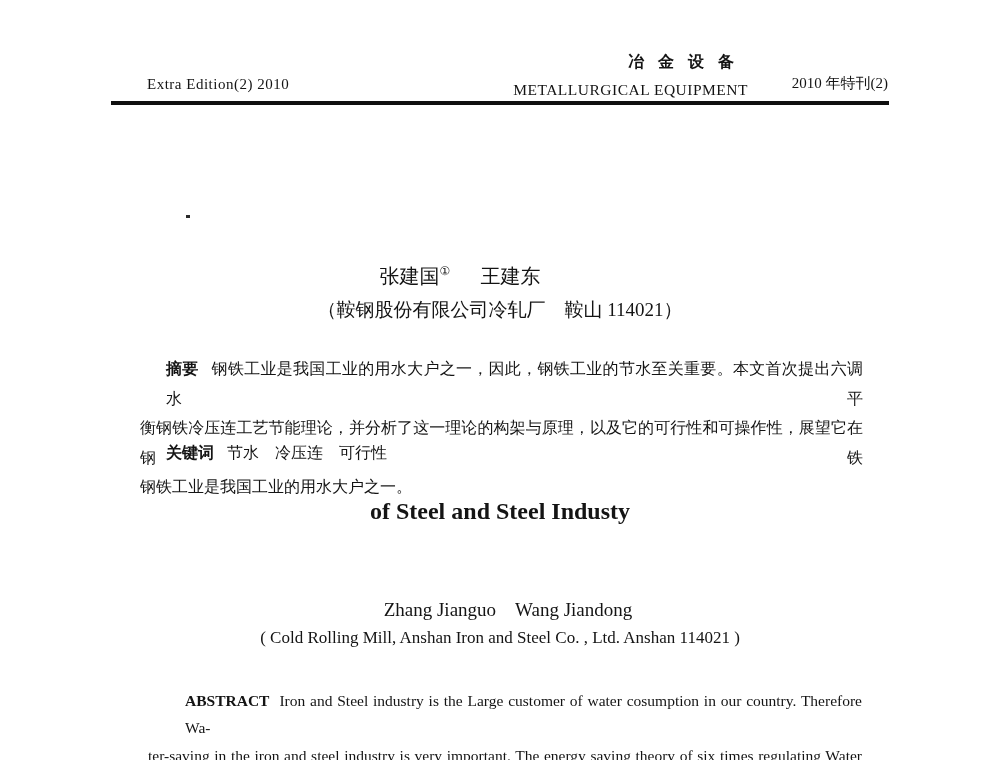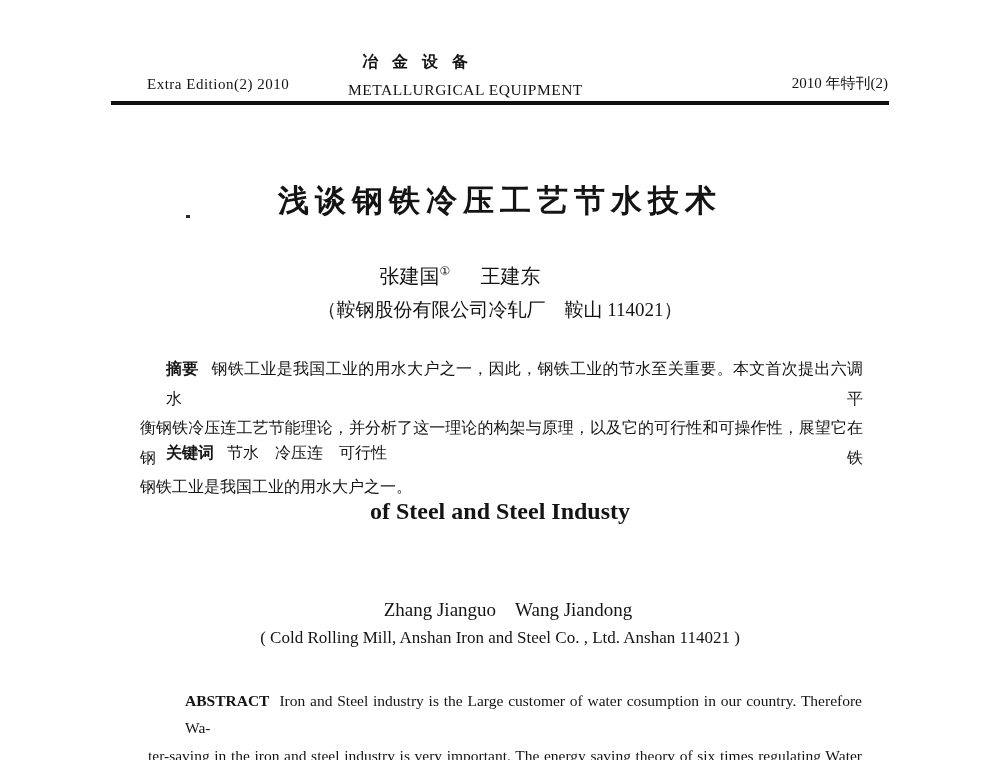--- a/index.html
+++ b/index.html
@@ -17,21 +17,21 @@
   .hdr-left {
     position: absolute;
     left: 147px; top: 76px;
     font-size: 15px;
     letter-spacing: 0.5px;
   }
   .hdr-center {
     position: absolute;
     left: 348px; top: 52px;
     width: 400px;
-    text-align: left;
+    text-align: right;
   }
   .hdr-center .cn {
     font-family: "Liberation Sans", "DejaVu Sans", sans-serif;
     font-weight: bold;
     font-size: 16px;
     letter-spacing: 14px;
     text-indent: 14px; 
   }
   .hdr-center .en {
     margin-top: 8px;
@@ -152,21 +152,20 @@
   <div class="hdr-left">Extra Edition(2) 2010</div>
   <div class="hdr-center">
     <div class="cn">冶金设备</div>
     <div class="en">METALLURGICAL EQUIPMENT</div>
   </div>
   <div class="hdr-right">2010 年特刊(2)</div>
   <div class="hdr-rule"></div>
 
   <div class="artifact-dot"></div>
 
-  <div class="cn-title">浅谈钢铁冷压工艺节水技术</div>
   <div class="cn-authors">
     <span>张建国</span><sup>①</sup><span class="author2">王建东</span>
   </div>
   <div class="cn-affiliation">（鞍钢股份有限公司冷轧厂　鞍山 114021）</div>
 
   <div class="cn-abstract">
     <div class="line just first">
       <span class="bold-label">摘要</span><span>钢铁工业是我国工业的用水大户之一，因此，钢铁工业的节水至关重要。本文首次提出六调水平</span>
     </div>
     <div class="line just">衡钢铁冷压连工艺节能理论，并分析了这一理论的构架与原理，以及它的可行性和可操作性，展望它在钢铁</div>

